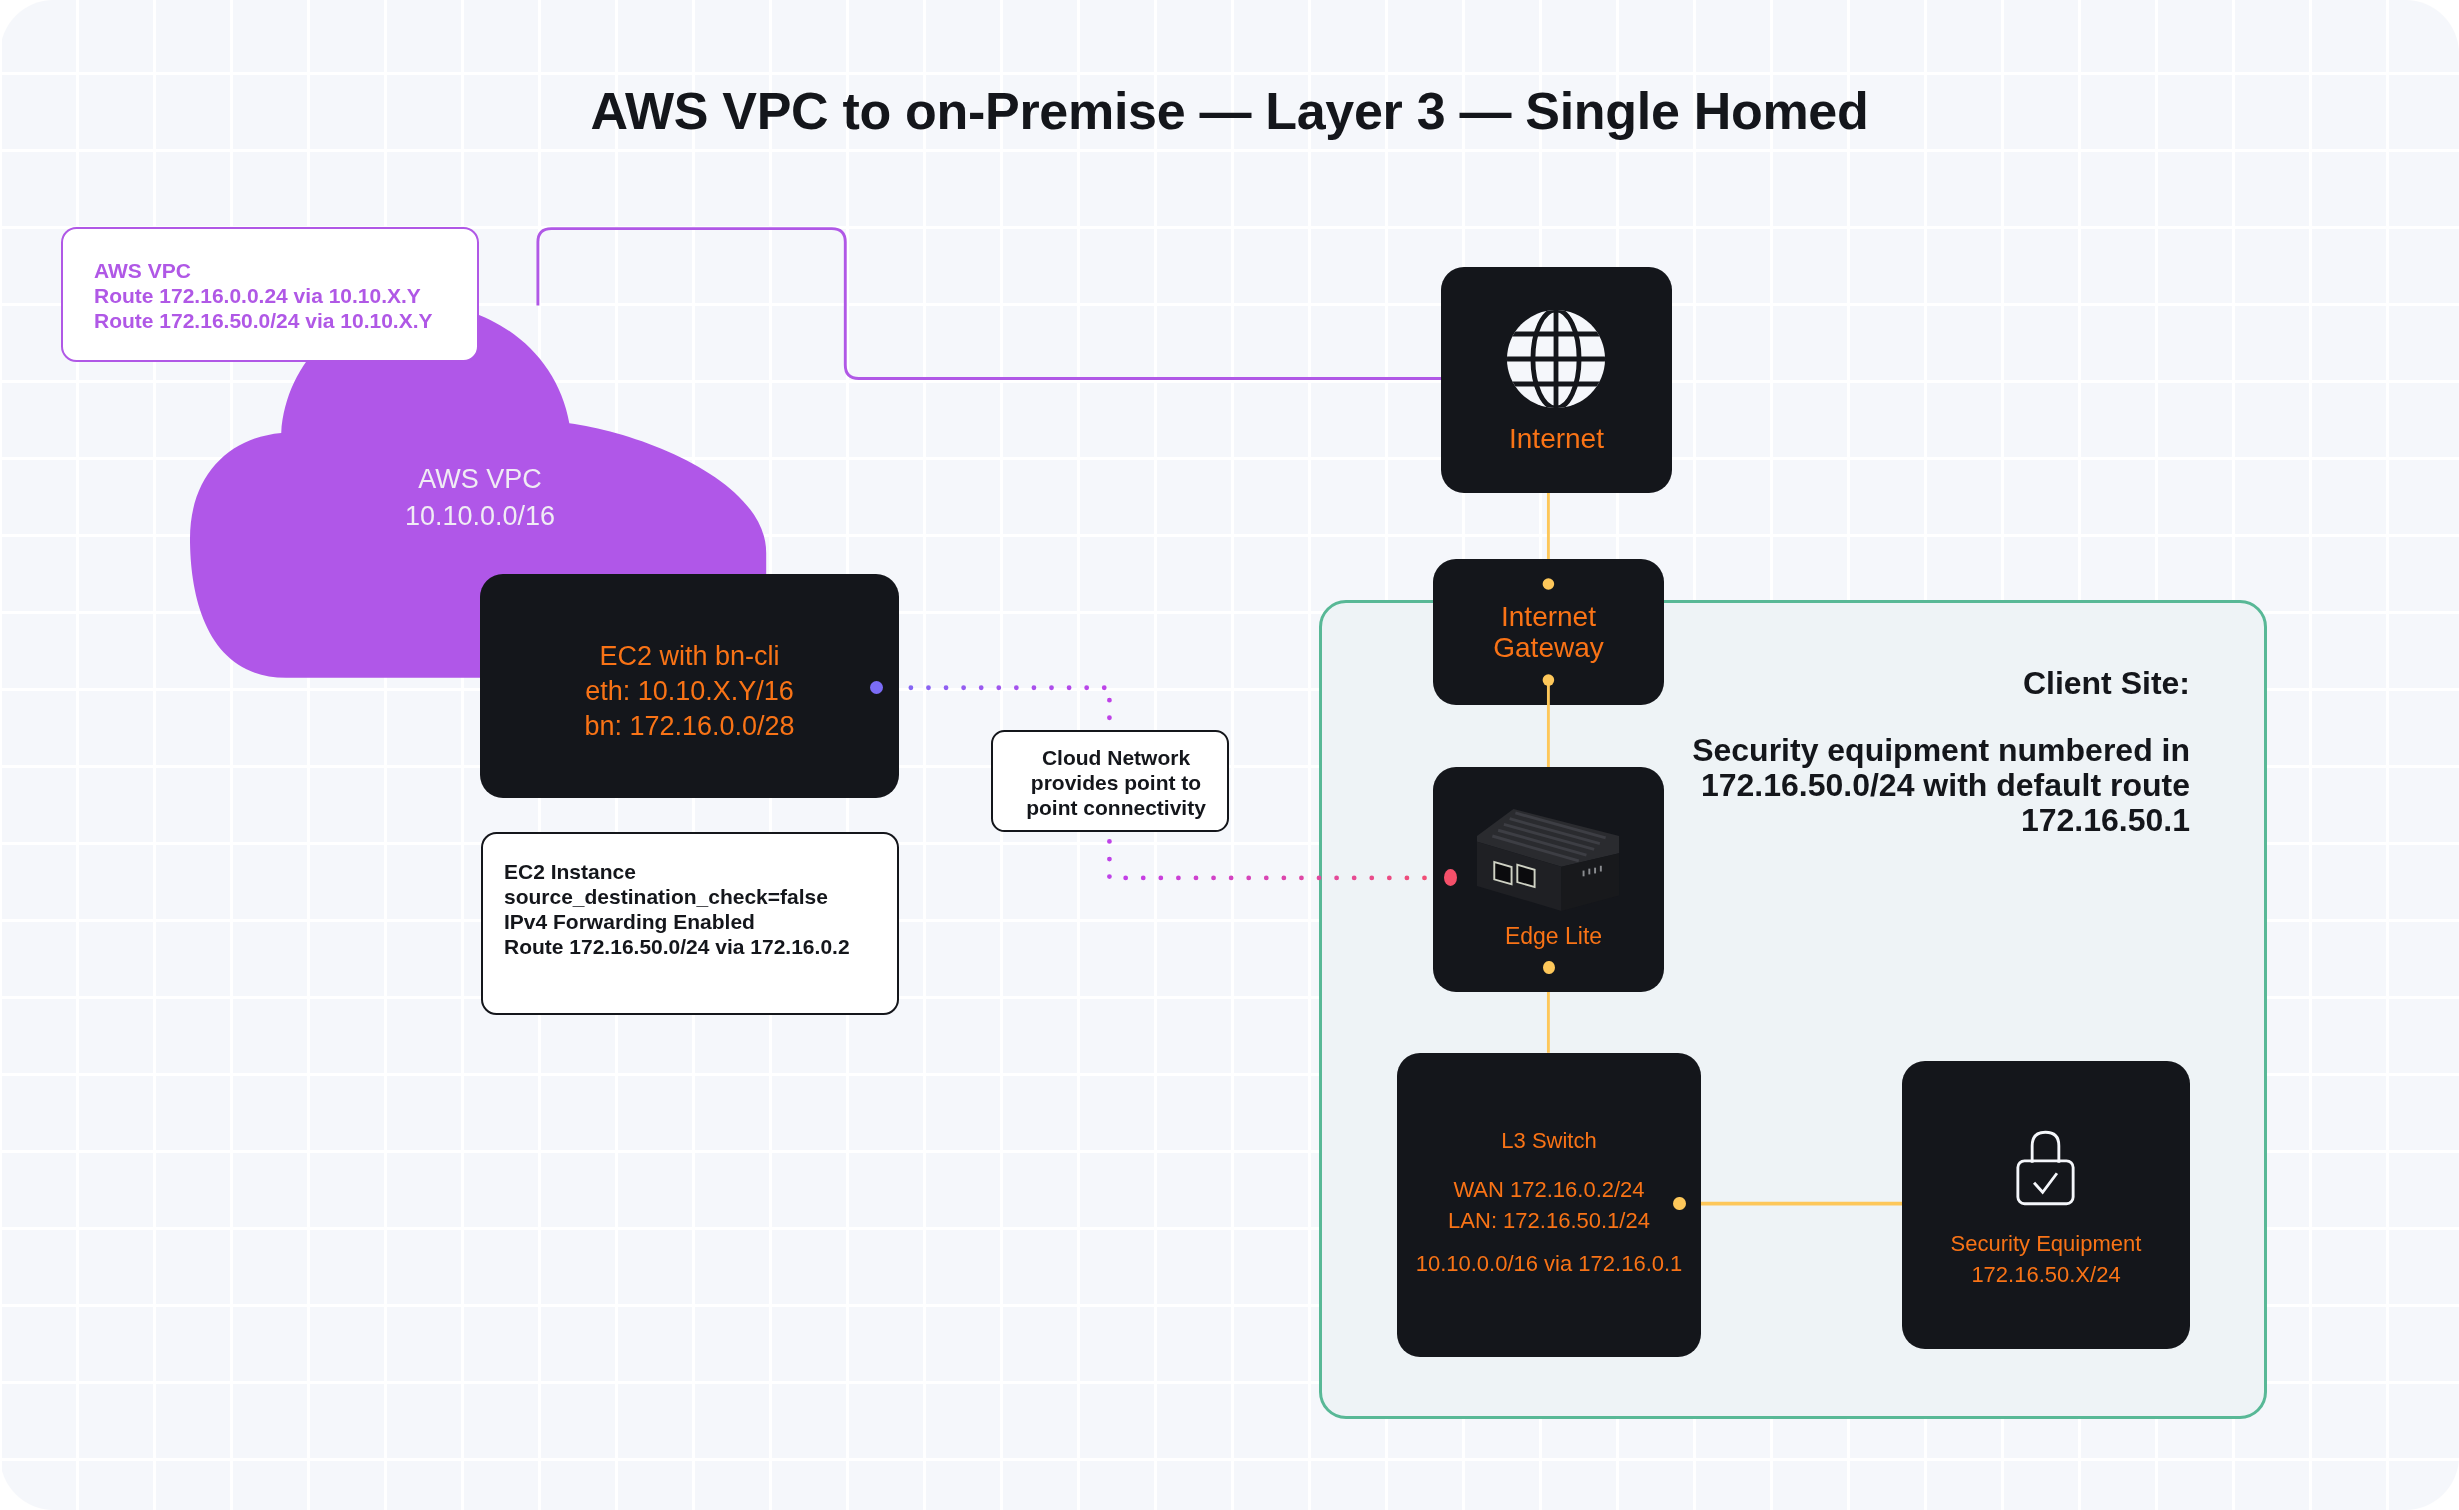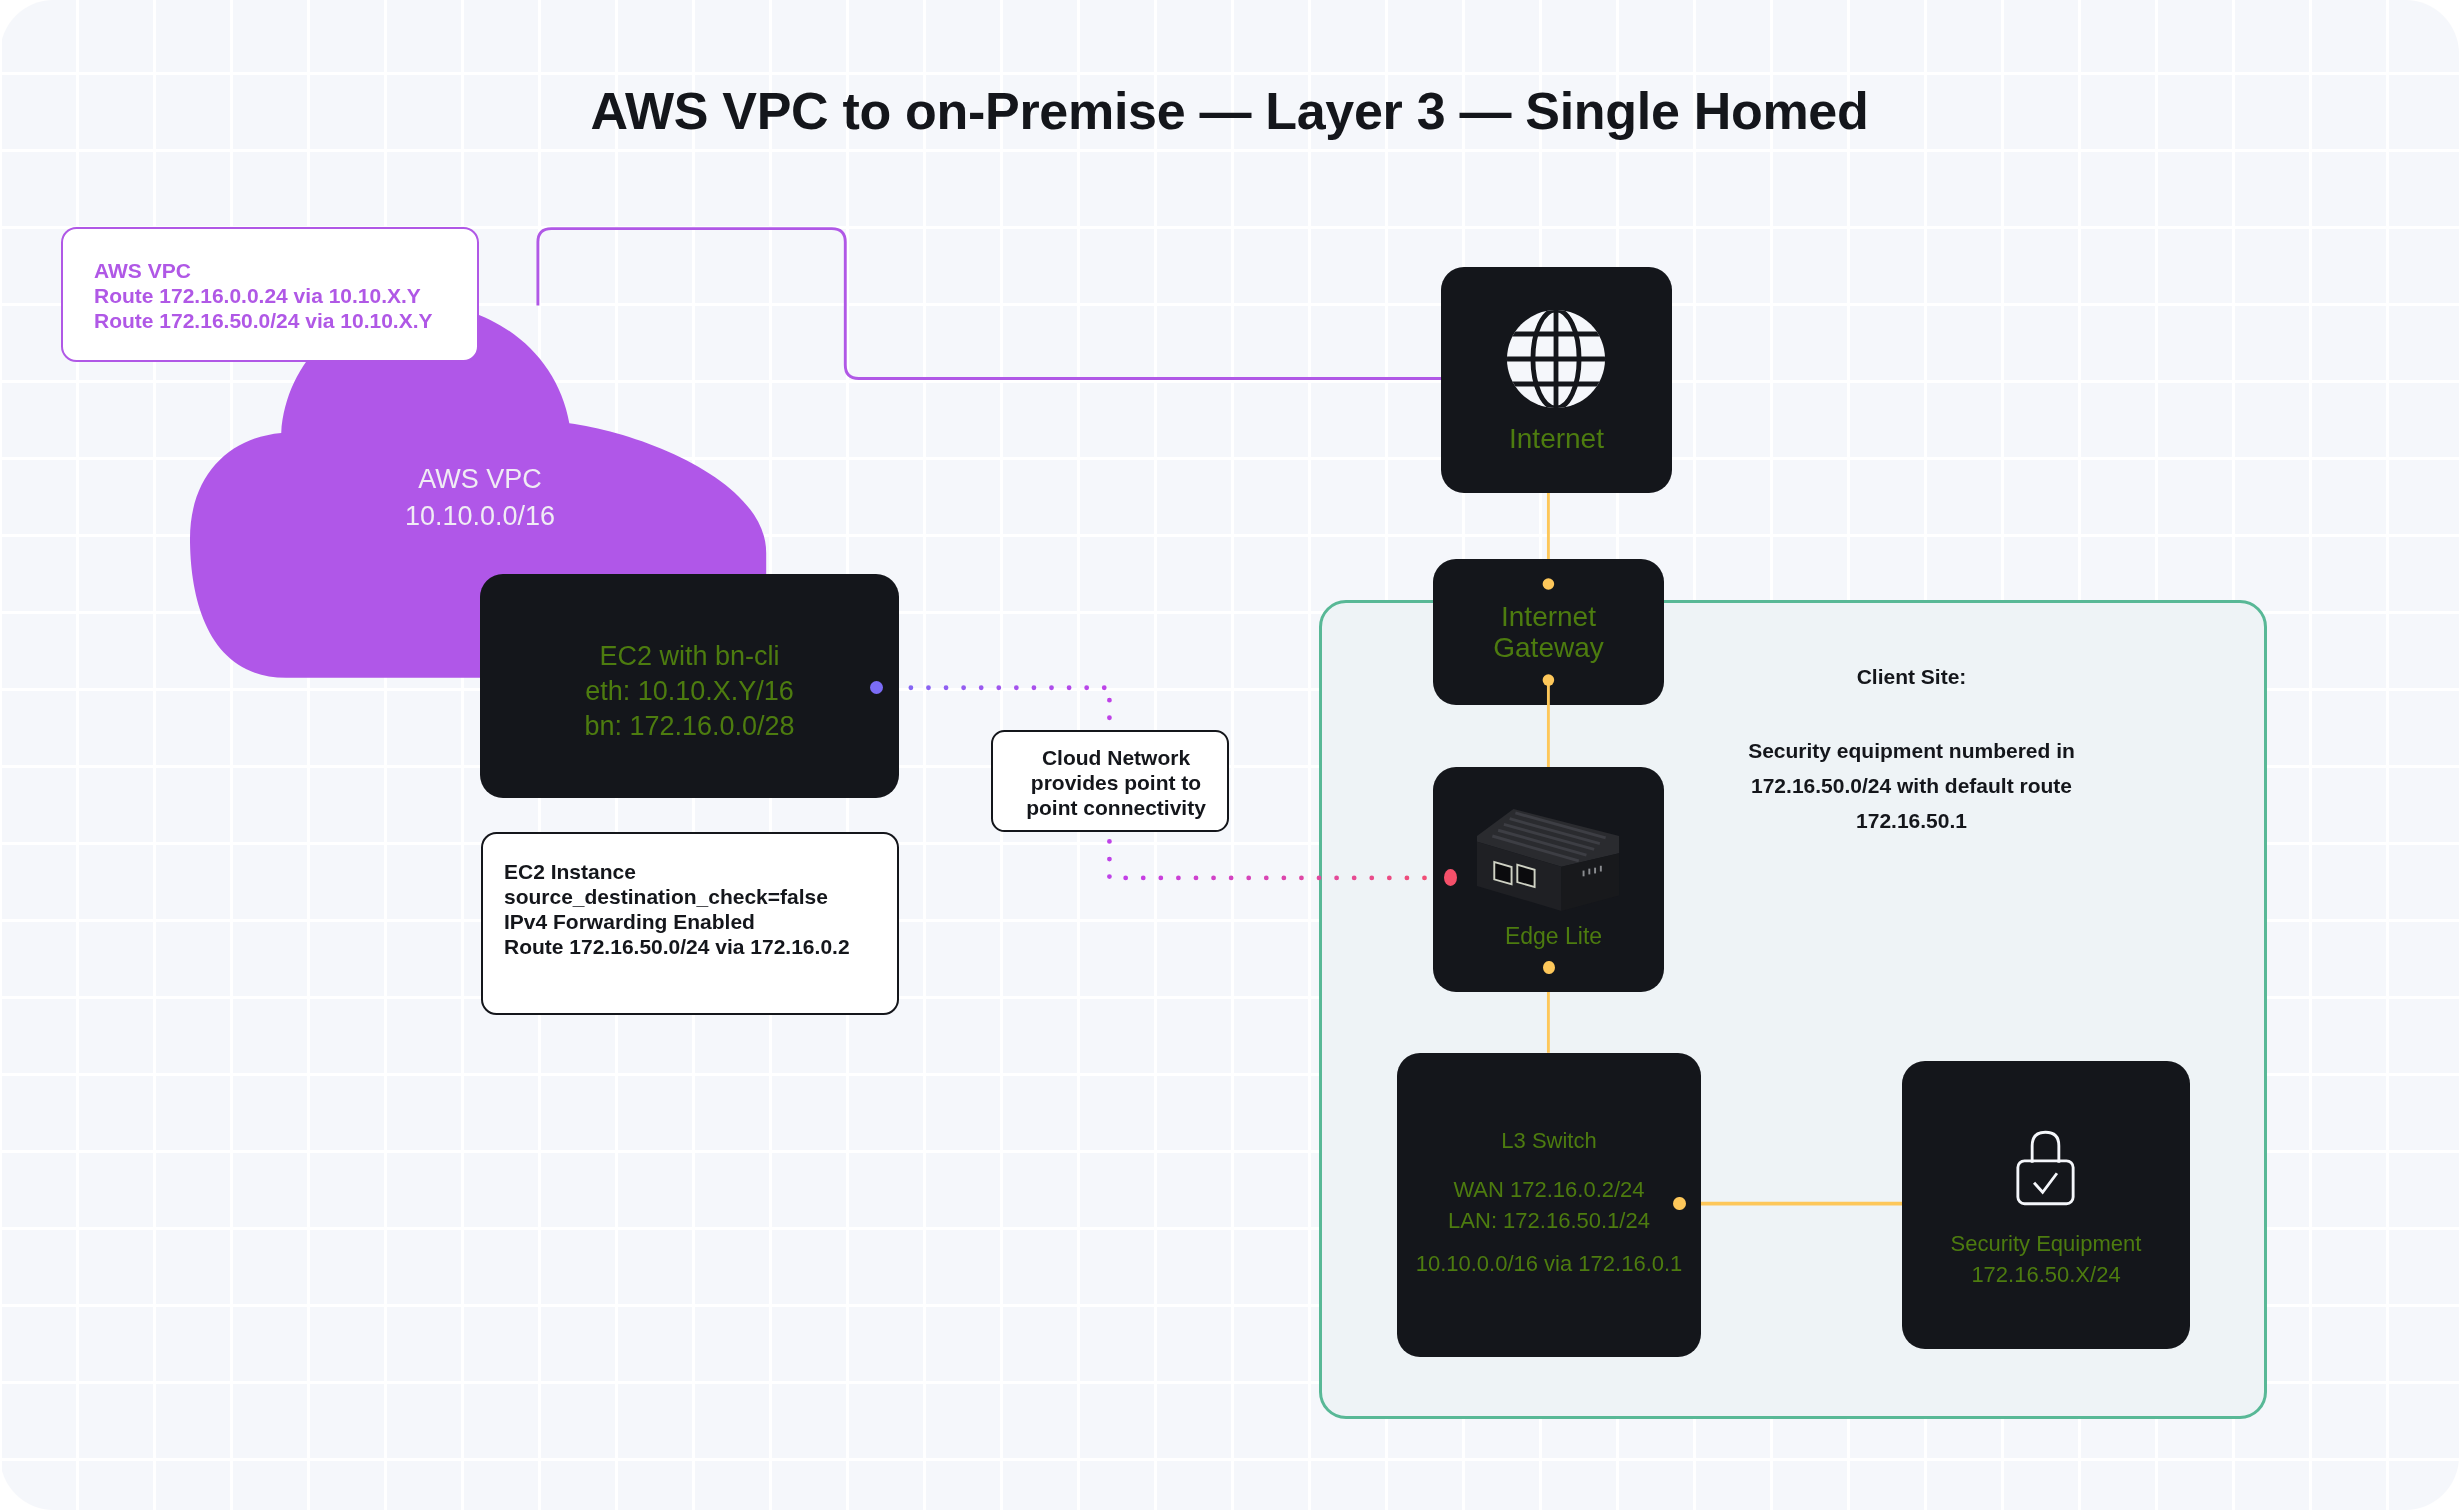--- a/index.html
+++ b/index.html
@@ -19,34 +19,34 @@
     border-radius: 54px;
     overflow: hidden;
   }
   .abs { position: absolute; }
   .title {
     left: 0; width: 2459px; top: 81px; text-align: center;
     font-size: 52px; font-weight: 700; color: #14161b; letter-spacing: -0.3px;
   }
   .black-node {
     position: absolute; background: #14161b; border-radius: 23px;
-    color: #4d7c0f; text-align: center; box-sizing: border-box;
+    color: #f97316; text-align: center; box-sizing: border-box;
   }
   .note {
     position: absolute; background: #ffffff; border-radius: 15.4px; box-sizing: border-box;
   }
   .note-purple { border: 2.9px solid #b058e6; color: #b058e6; font-weight: 700; }
   .note-black { border: 2.9px solid #14161b; color: #14161b; font-weight: 700; }
   .line { display: block; white-space: nowrap; }
   svg.layer { position: absolute; left: 0; top: 0; width: 2459px; height: 1510px; }
   .client-site {
     left: 1319px; top: 600px; width: 948px; height: 819px;
     background: #eef3f6; border: 3.8px solid #58b896; border-radius: 27px; box-sizing: border-box;
   }
-  .client-text { color: #14161b; font-weight: 700; font-size: 21px; text-align: center; }
+  .client-text { color: #14161b; font-weight: 700; font-size: 32px; text-align: right; }
 </style>
 </head>
 <body>
 
 <div id="canvas">
 
   <div class="abs title">AWS VPC to on-Premise — Layer 3 — Single Homed</div>
 
   <div class="abs client-site"></div>
   <div class="abs client-text" style="left:1633px; width:557px; top:665px;">Client Site:</div>

